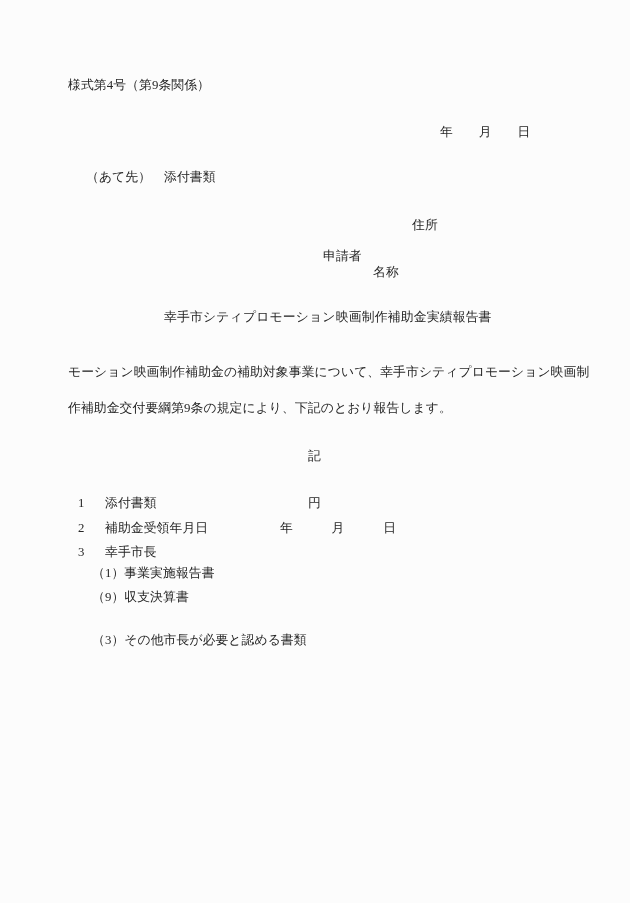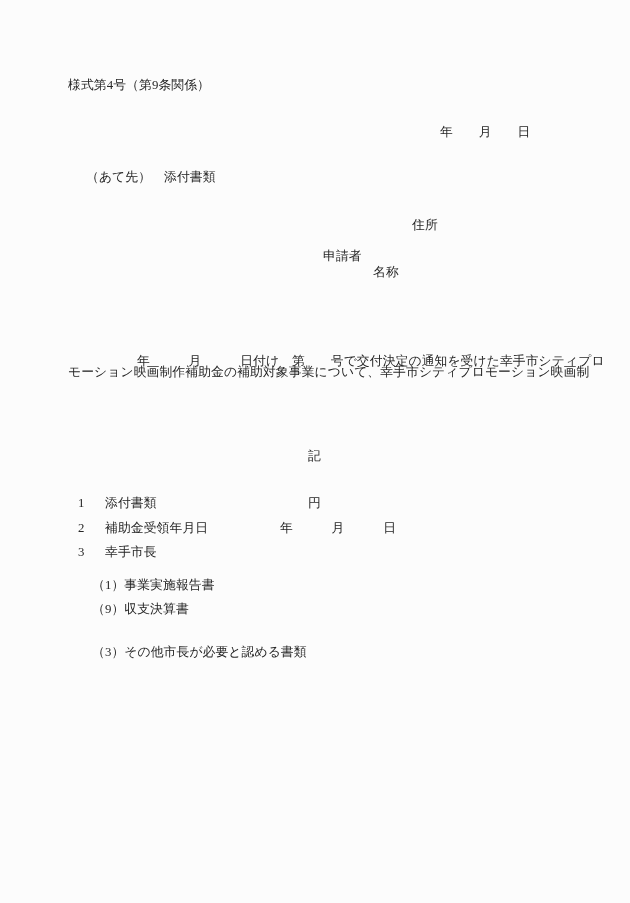--- a/index.html
+++ b/index.html
@@ -42,43 +42,44 @@
   .record-marker { left: 308px; top: 448px; }
   
   .item-num      { left: 78px; }
   .item-label    { left: 105px; }
   .row-1         { top: 495px; }
   .row-2         { top: 520px; }
   .row-3         { top: 544px; }
   .item-value-1  { left: 308px; top: 495px; }
   .item-value-2  { left: 280px; top: 520px; }
   
-  .sub           { left: 92px; margin-top: 12px; }
+  .sub           { left: 92px; }
   .sub-1         { top: 565px; }
   .sub-2         { top: 589px; }
   .sub-3         { top: 632px; }
 </style>
 </head>
 <body>
 
 <div class="page">
 
   <div class="line form-number">様式第4号（第9条関係）</div>
 
   <div class="line date-line">年　　月　　日</div>
 
   <div class="line addressee">（あて先）　添付書類</div>
 
   <div class="line address-label">住所</div>
   <div class="line applicant-label">申請者</div>
   <div class="line name-label">名称</div>
 
+  <div class="line doc-title">幸手市シティプロモーション映画制作補助金実績報告書</div>
 
-  <div class="line para-1">年　　　月　　　日付け　第　　号で交付決定の通知を受けた幸手市シティプロ</div>
   <div class="line para-2">モーション映画制作補助金の補助対象事業について、幸手市シティプロモーション映画制</div>
+  <div class="line para-3">作補助金交付要綱第9条の規定により、下記のとおり報告します。</div>
 
   <div class="line record-marker">記</div>
 
   <div class="line item-num row-1">1</div>
   <div class="line item-label row-1">添付書類</div>
   <div class="line item-value-1">円</div>
 
   <div class="line item-num row-2">2</div>
   <div class="line item-label row-2">補助金受領年月日</div>
   <div class="line item-value-2">年　　　月　　　日</div>

